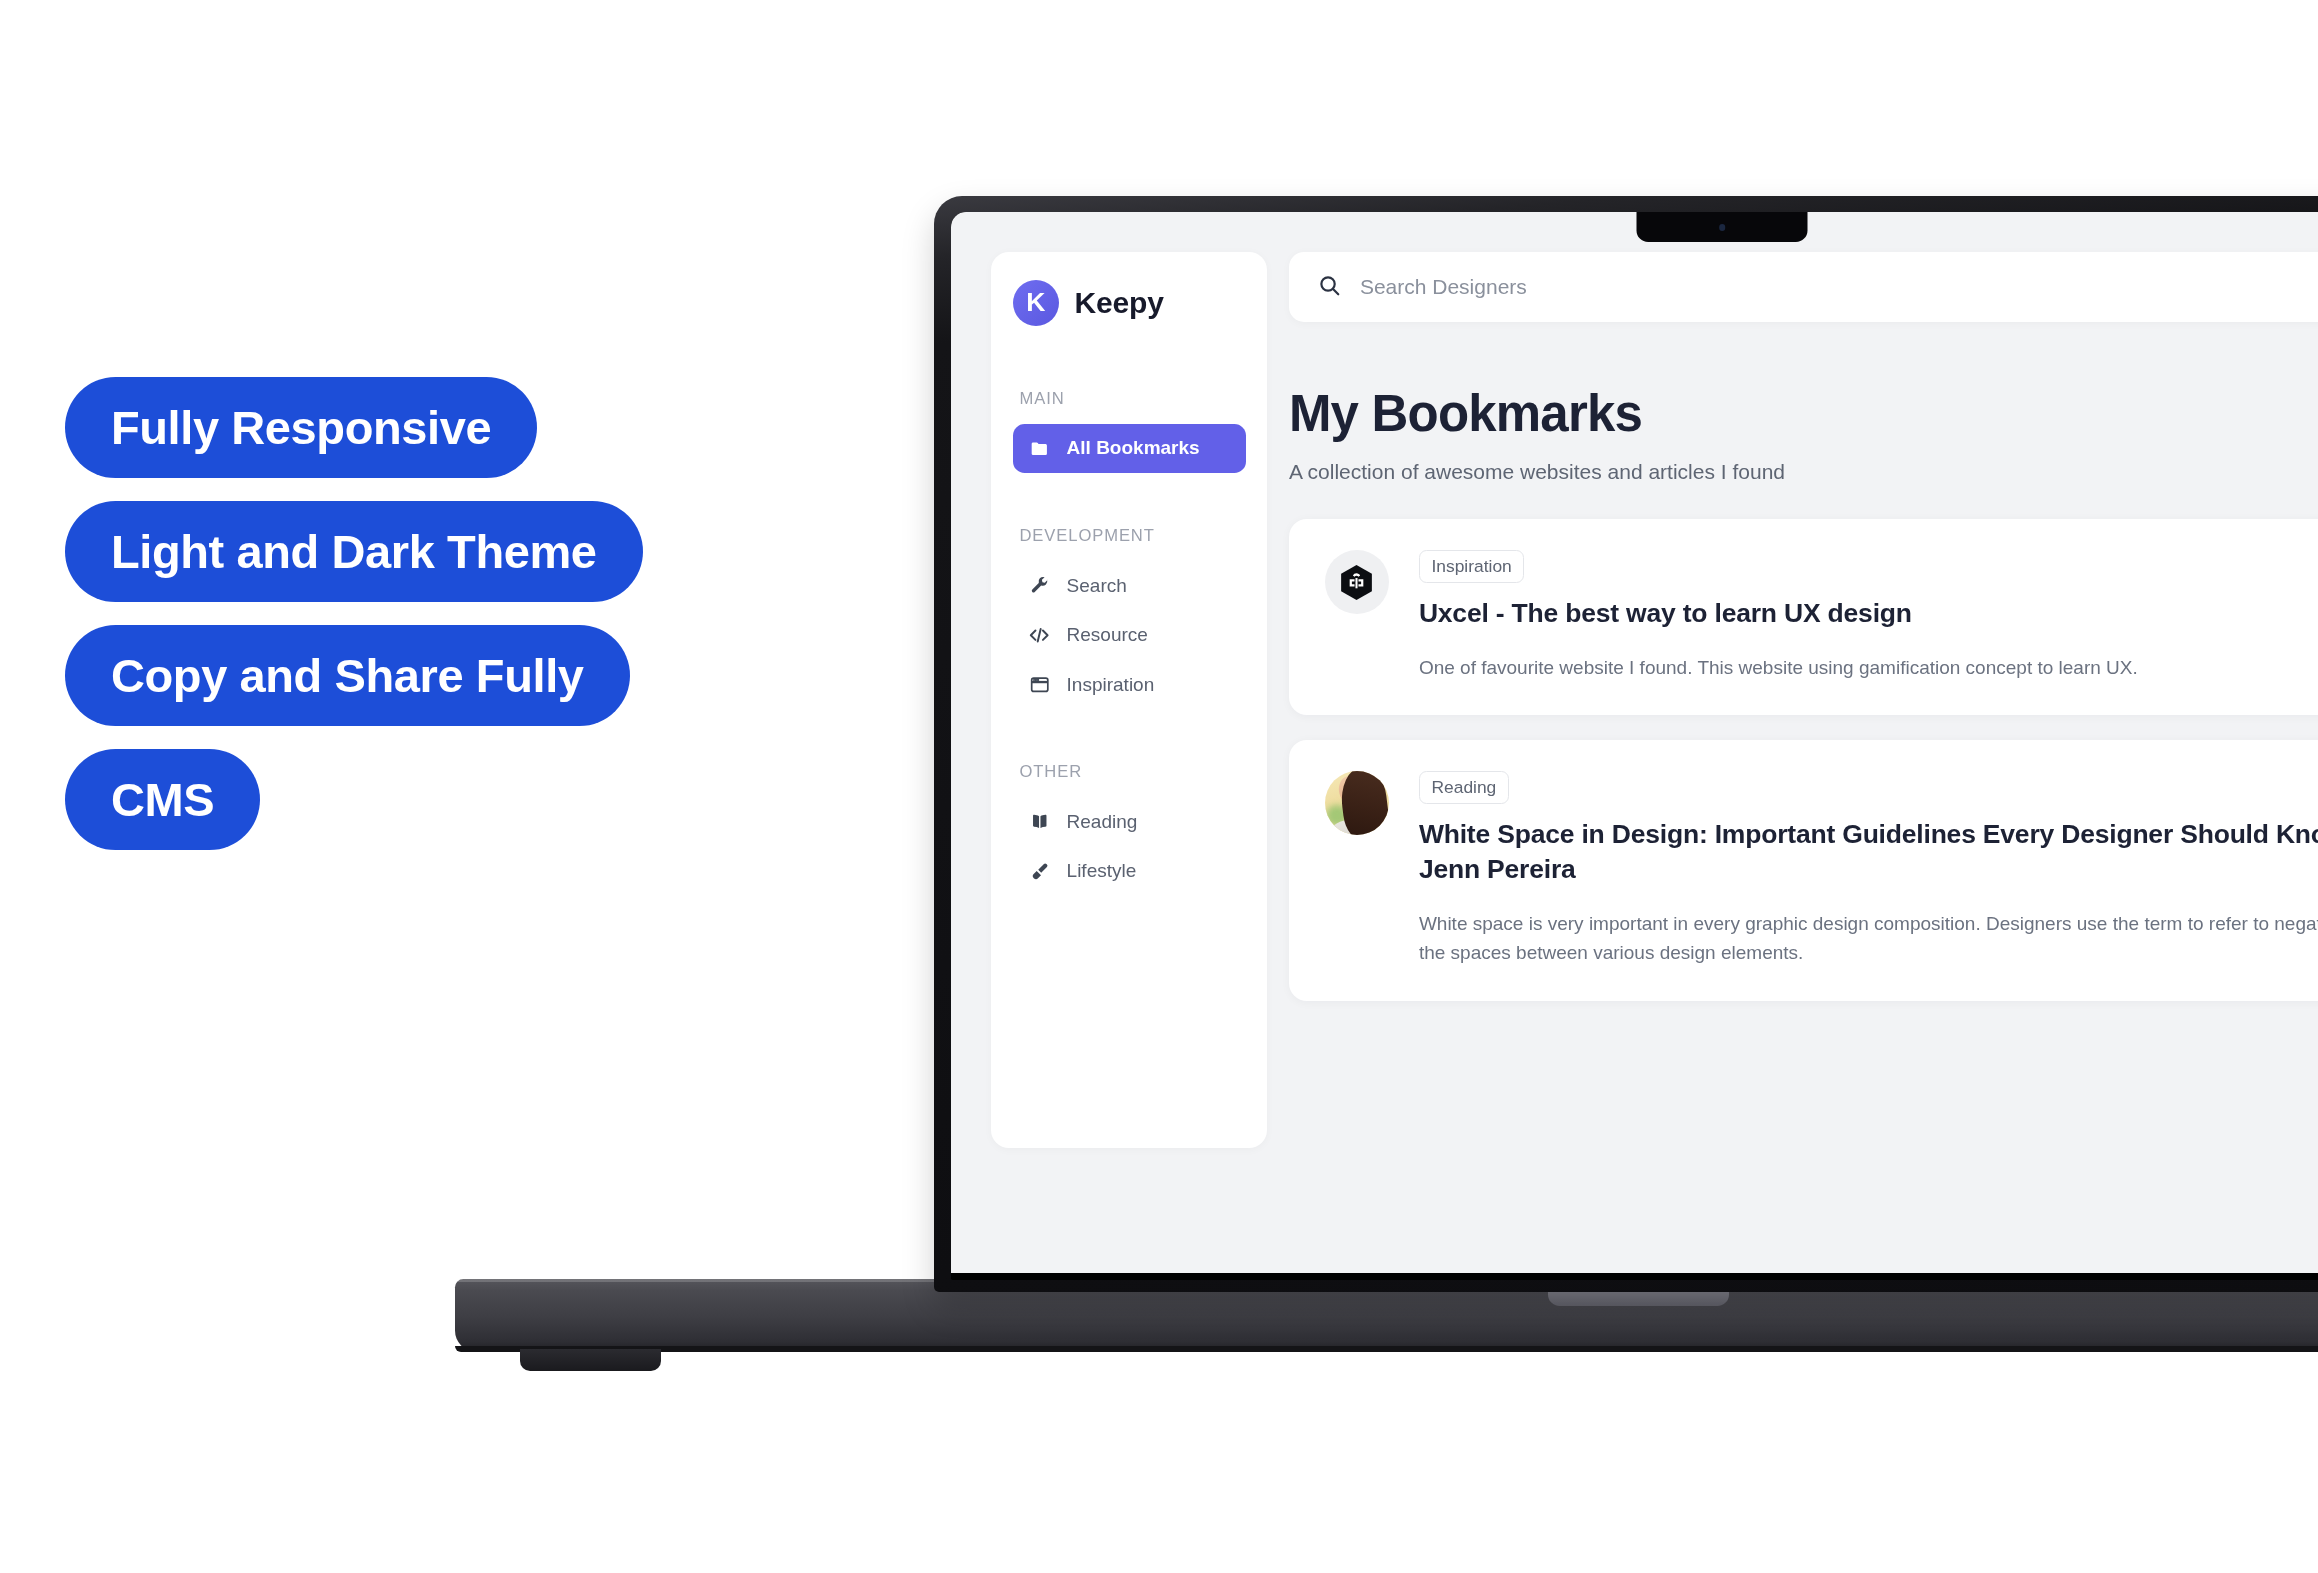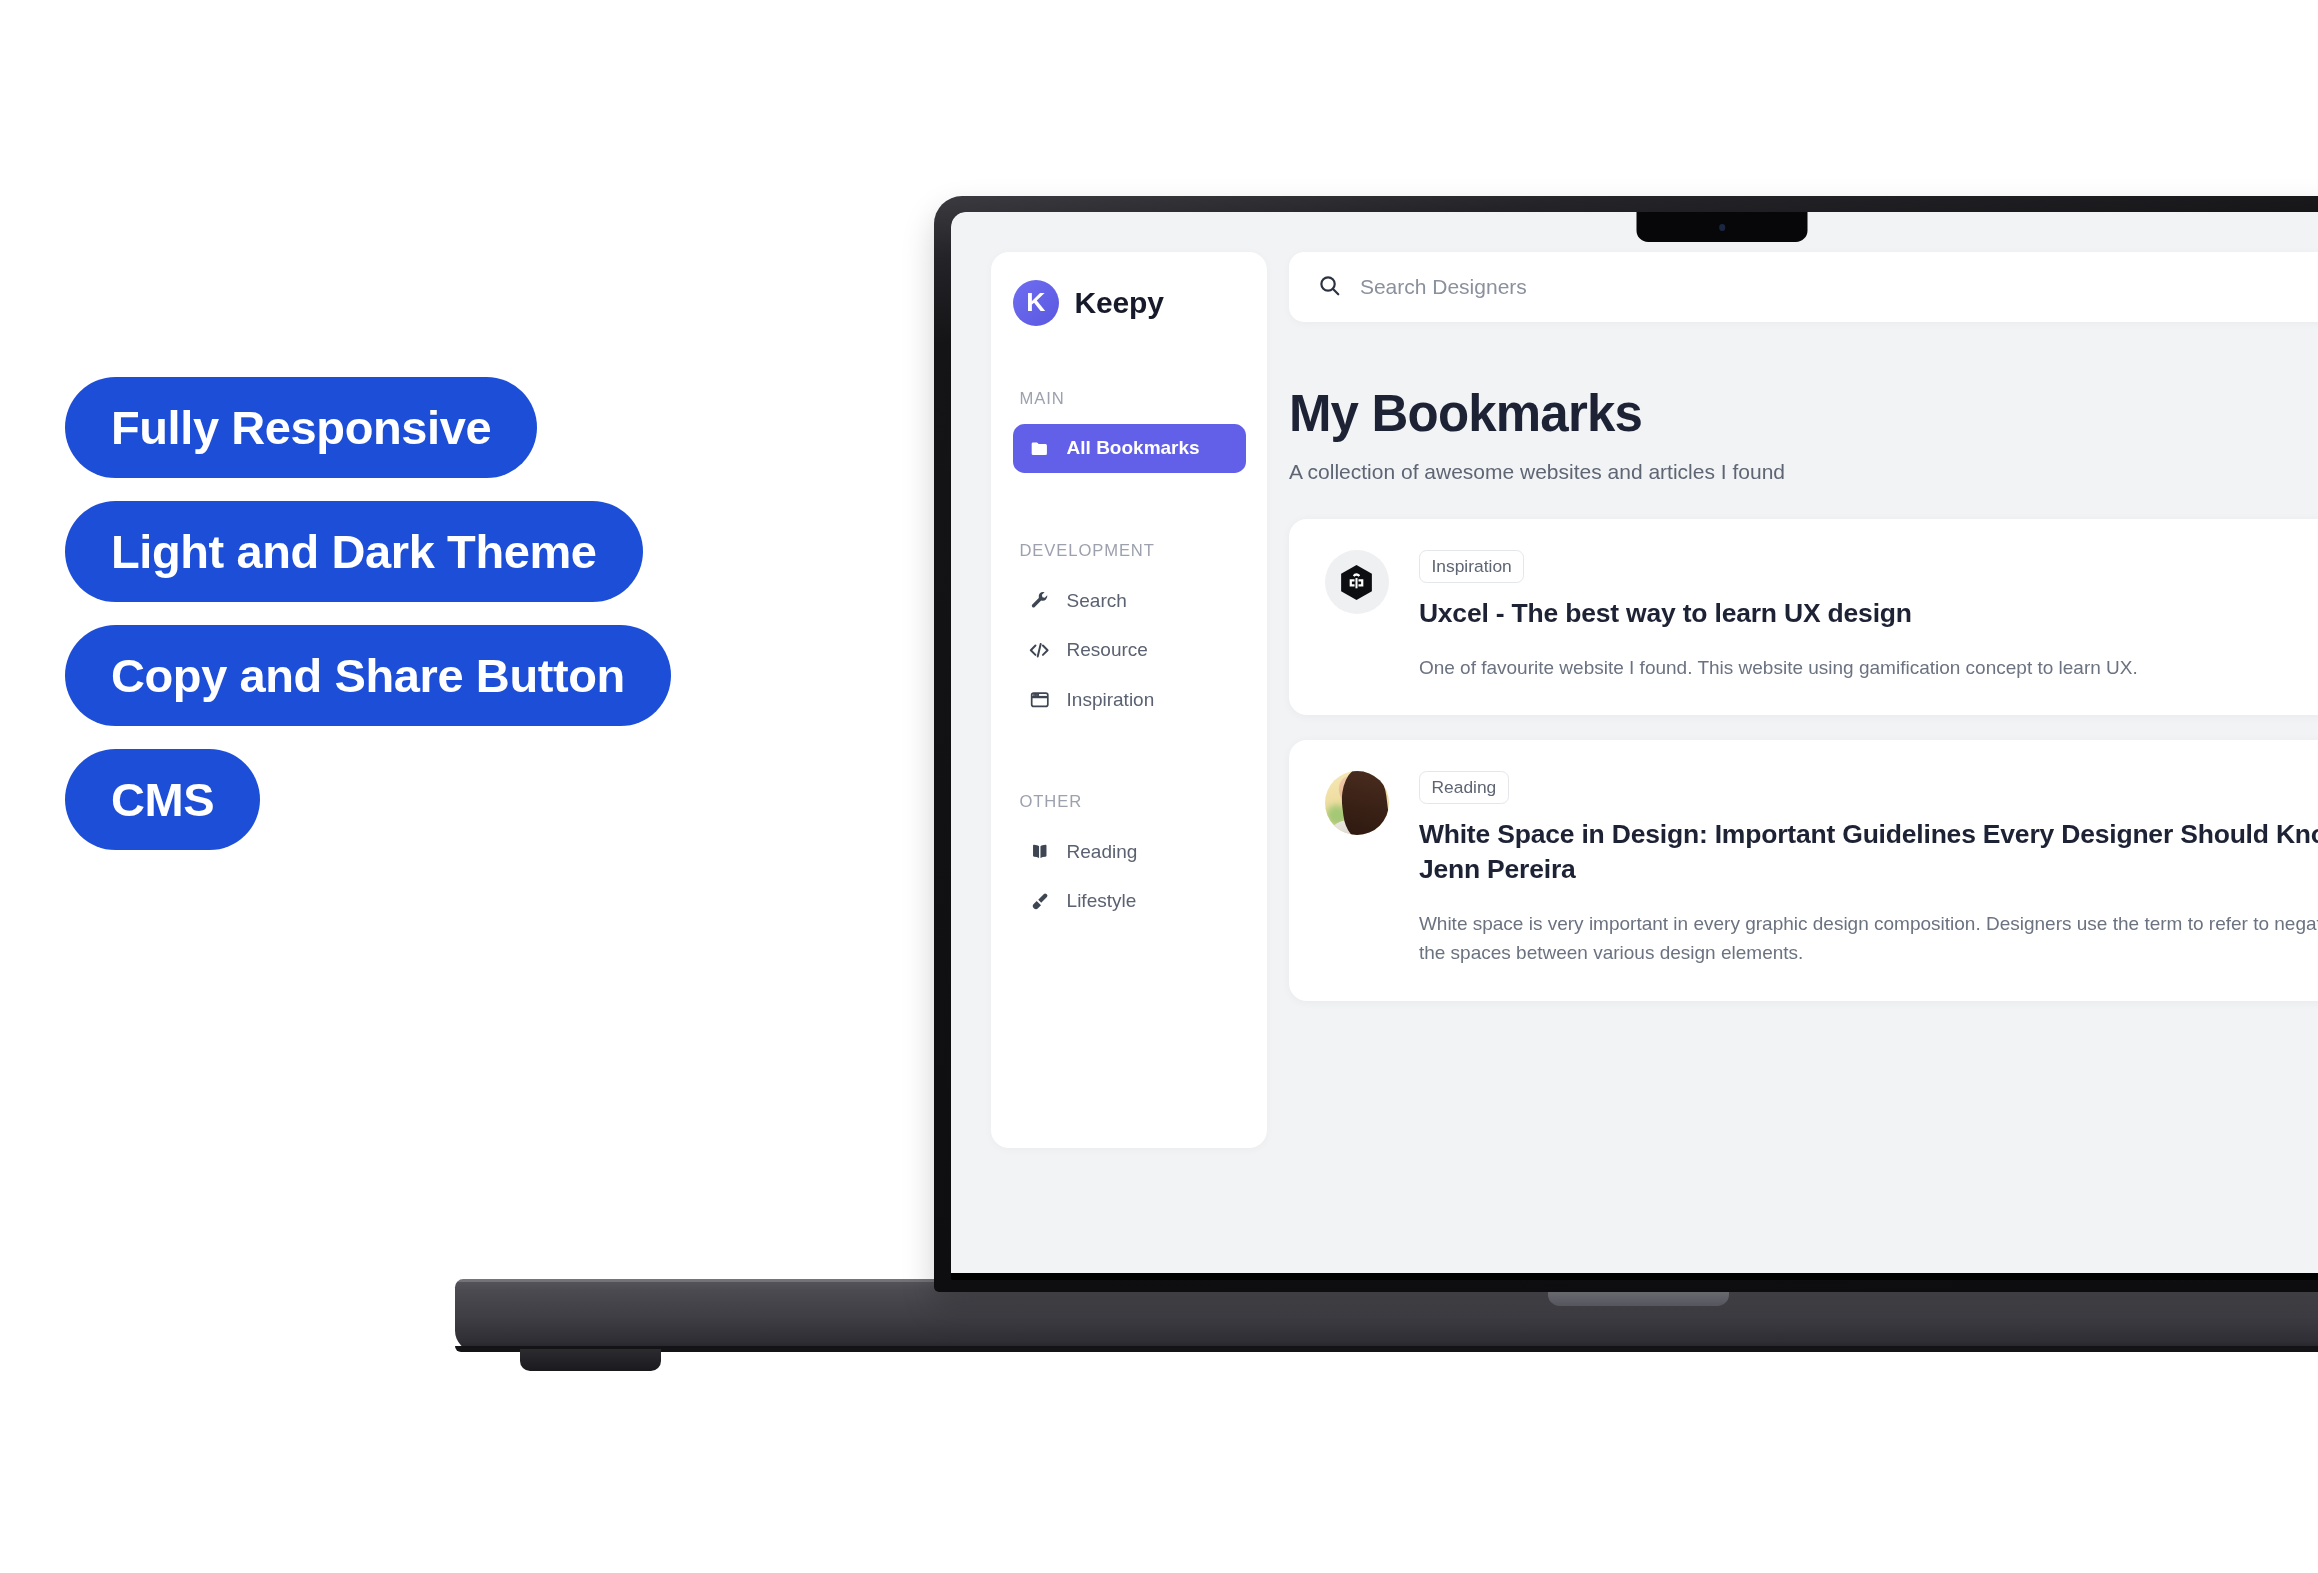--- a/index.html
+++ b/index.html
@@ -82,21 +82,21 @@
   }
   .brand { display:flex; align-items:center; gap:15.7px; margin-bottom:63px; }
   .brand-mark {
     width:46px; height:46px; border-radius:50%;
     background:linear-gradient(135deg,#6f6df0 0%,#5a58e0 100%);
     color:#fff; font-size:26.5px; font-weight:700;
     display:flex; align-items:center; justify-content:center;
   }
   .brand-name { font-size:30px; font-weight:700; color:#171A2B; letter-spacing:-0.2px;text-align:right; }
 
-  .nav-group { margin-bottom:25px; }
+  .nav-group { margin-bottom:10px; }
   .nav-label { font-size:16.6px; letter-spacing:0.9px; color:#9CA1AD; margin:0 0 15px 6.6px; font-weight:400; }
   .nav-item {
     display:flex; align-items:center; gap:15.7px;
     padding:13.2px 15px; border-radius:11.6px;
     font-size:19px; color:#5A6170; font-weight:400;
   }
   .nav-item.active { background:#6260E8; color:#fff; font-weight:700; }
   .nav-ico { width:23px; height:23px; flex:none; display:flex; align-items:center; justify-content:center; }
   .nav-ico svg { display:block; }
   .group-gap { height:43px; }
@@ -156,21 +156,21 @@
   }
 </style>
 </head>
 <body>
 
 <div id="stage">
 
   <div class="pill-col">
     <div class="pill">Fully Responsive</div>
     <div class="pill">Light and Dark Theme</div>
-    <div class="pill">Copy and Share Button</div>
+    <div class="pill">Copy and Share Fully</div>
     <div class="pill">CMS</div>
   </div>
 
   <div id="laptop">
 
     <div class="base">
       <div class="base-topline"></div>
       <div class="base-lip"></div>
       <div class="base-bottom"></div>
     </div>

